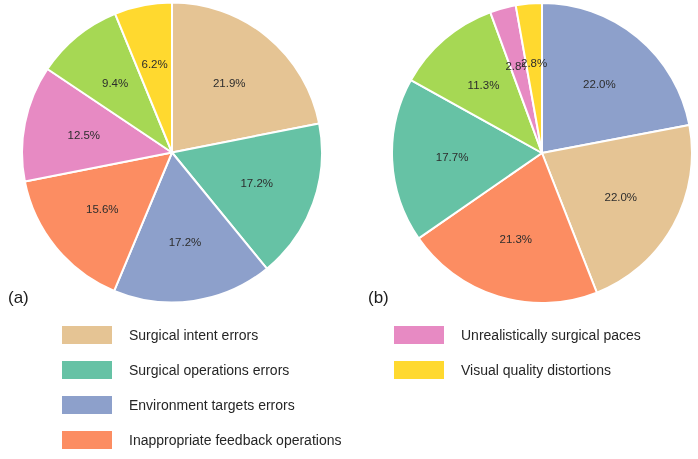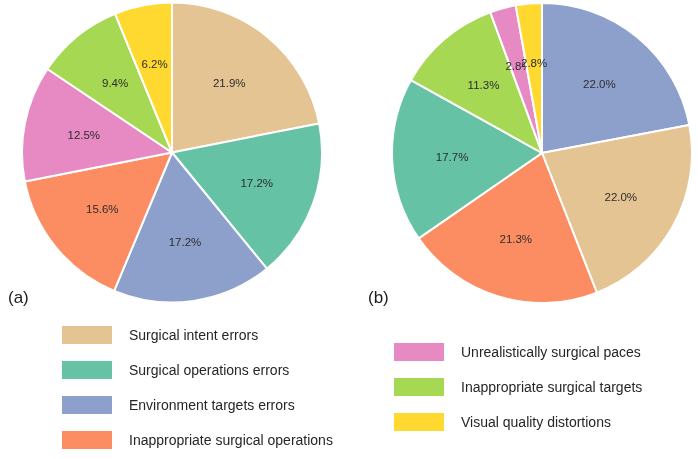--- a/index.html
+++ b/index.html
@@ -105,31 +105,27 @@
         <div class="legend-row">
           <span class="swatch" style="background-color: rgb(102, 194, 165);"></span>
           <span class="legend-label">Surgical operations errors</span>
         </div>
         <div class="legend-row">
           <span class="swatch" style="background-color: rgb(141, 160, 203);"></span>
           <span class="legend-label">Environment targets errors</span>
         </div>
         <div class="legend-row">
           <span class="swatch" style="background-color: rgb(252, 141, 98);"></span>
-          <span class="legend-label">Inappropriate surgical operations</span>
+          <span class="legend-label">Inappropriate feedback operations</span>
         </div>
       </div>
-    <div class="legend-col" style="left:394px;margin-top:17px;">
+    <div class="legend-col" style="left:394px;">
         <div class="legend-row">
           <span class="swatch" style="background-color: rgb(231, 138, 195);"></span>
           <span class="legend-label">Unrealistically surgical paces</span>
-        </div>
-        <div class="legend-row">
-          <span class="swatch" style="background-color: rgb(166, 216, 84);"></span>
-          <span class="legend-label">Inappropriate surgical targets</span>
         </div>
         <div class="legend-row">
           <span class="swatch" style="background-color: rgb(255, 217, 47);"></span>
           <span class="legend-label">Visual quality distortions</span>
         </div>
       </div>
   </div>
 
 </div>
 

